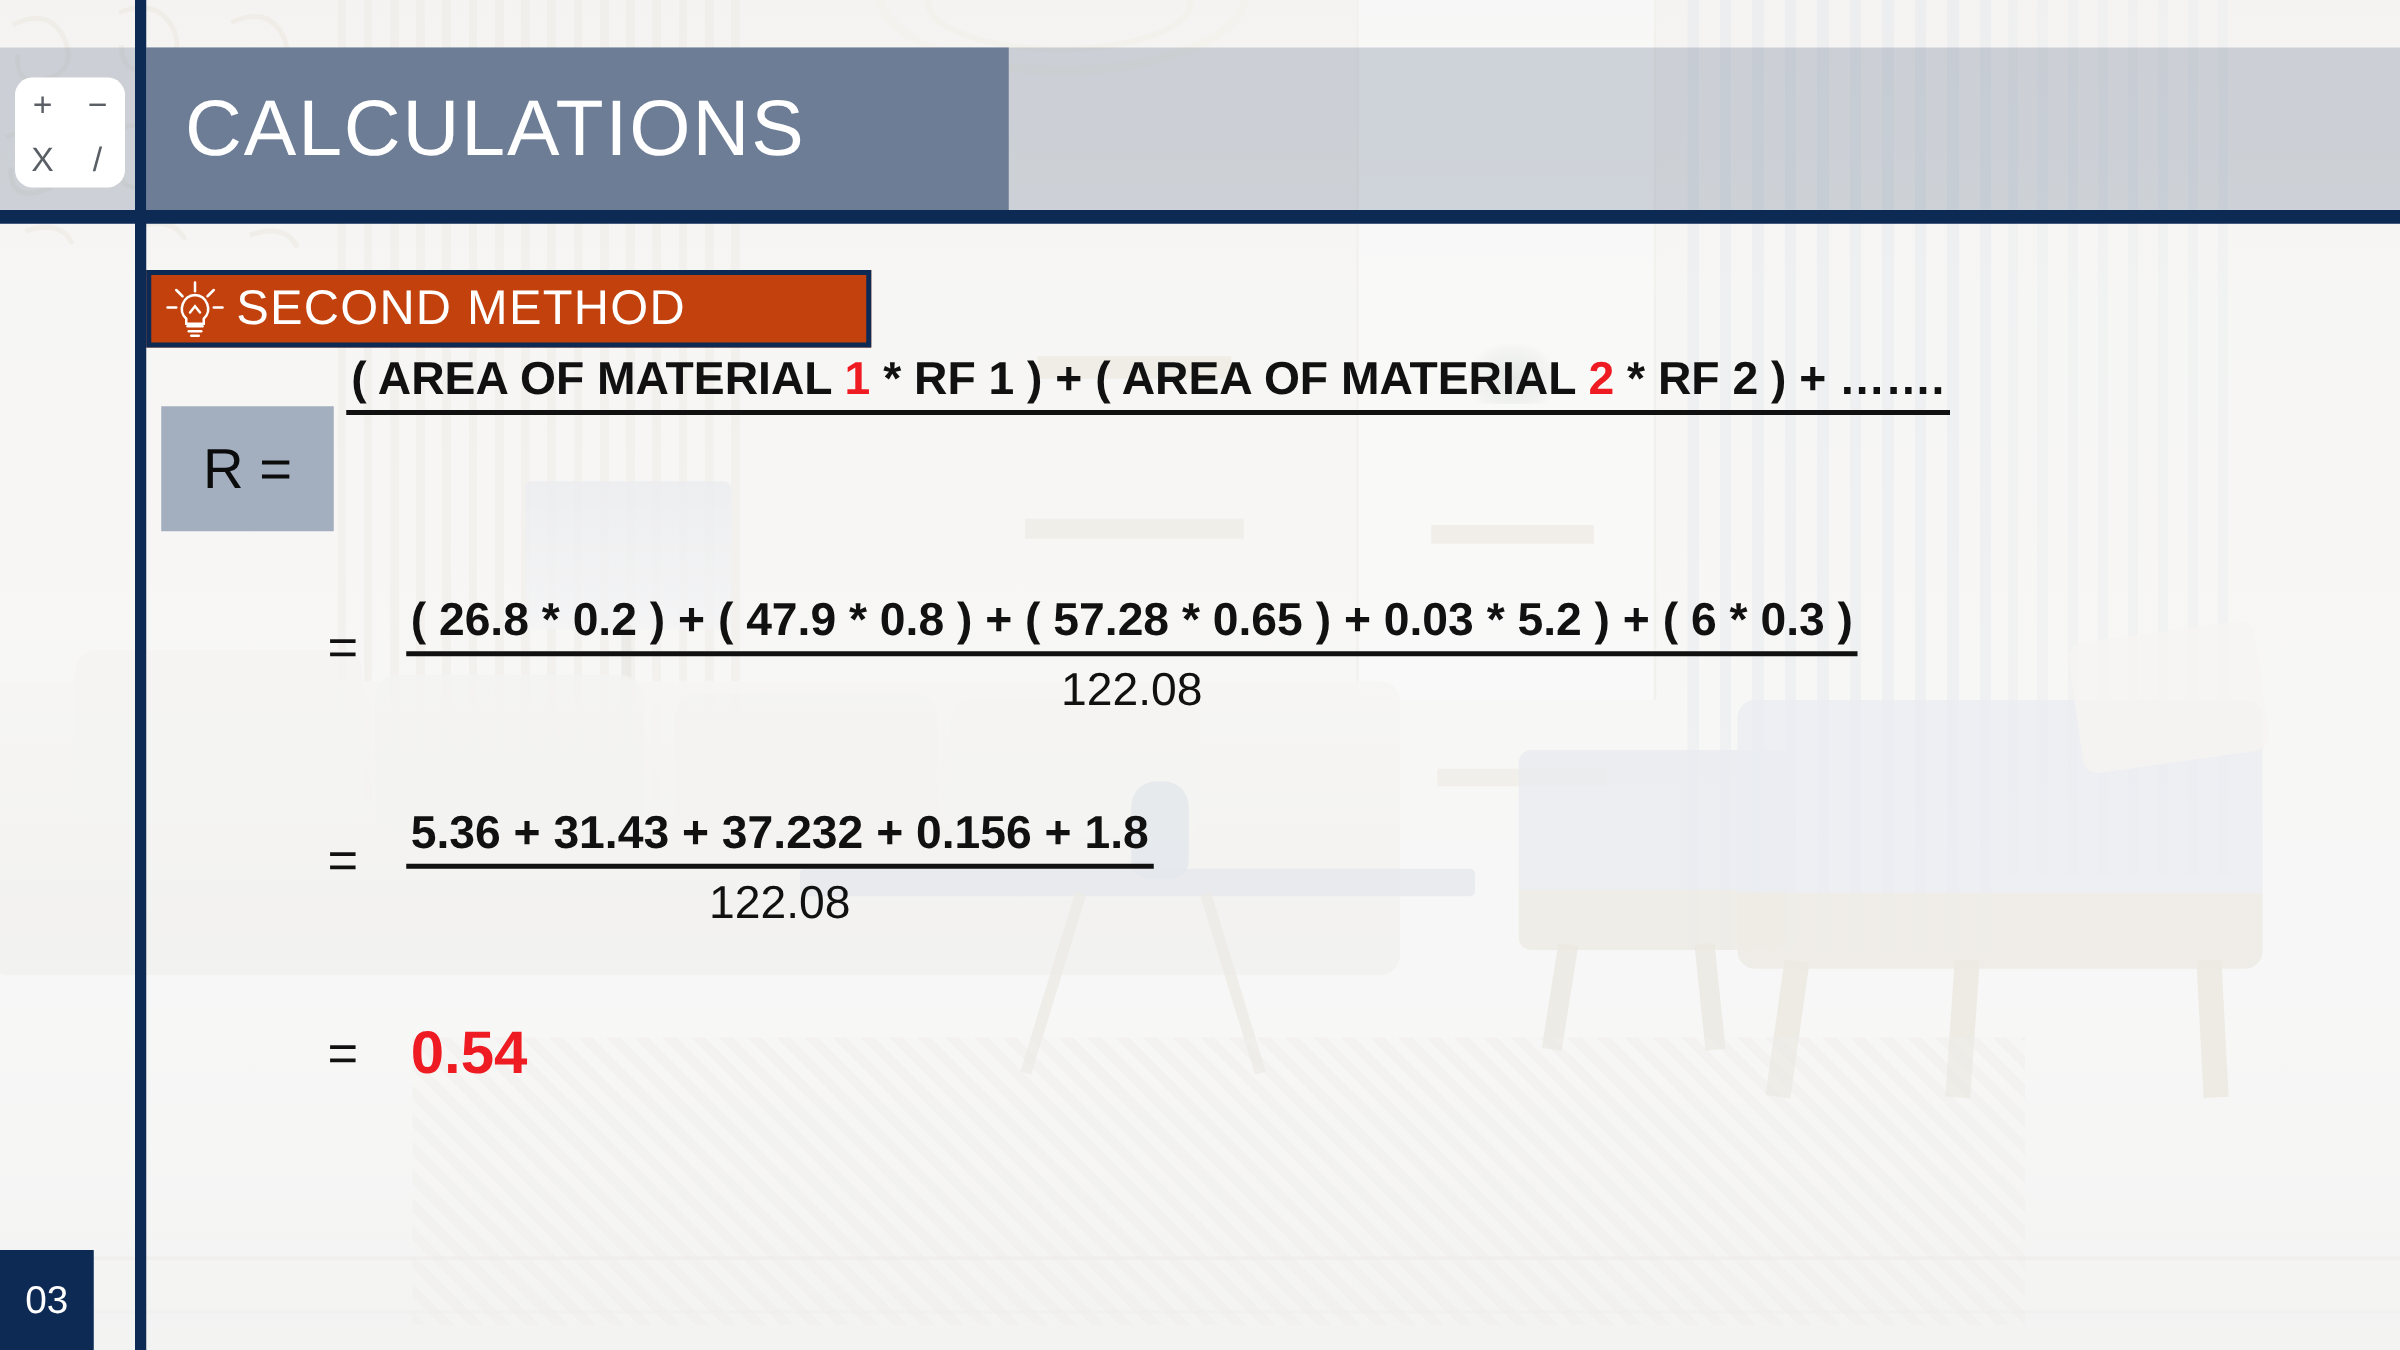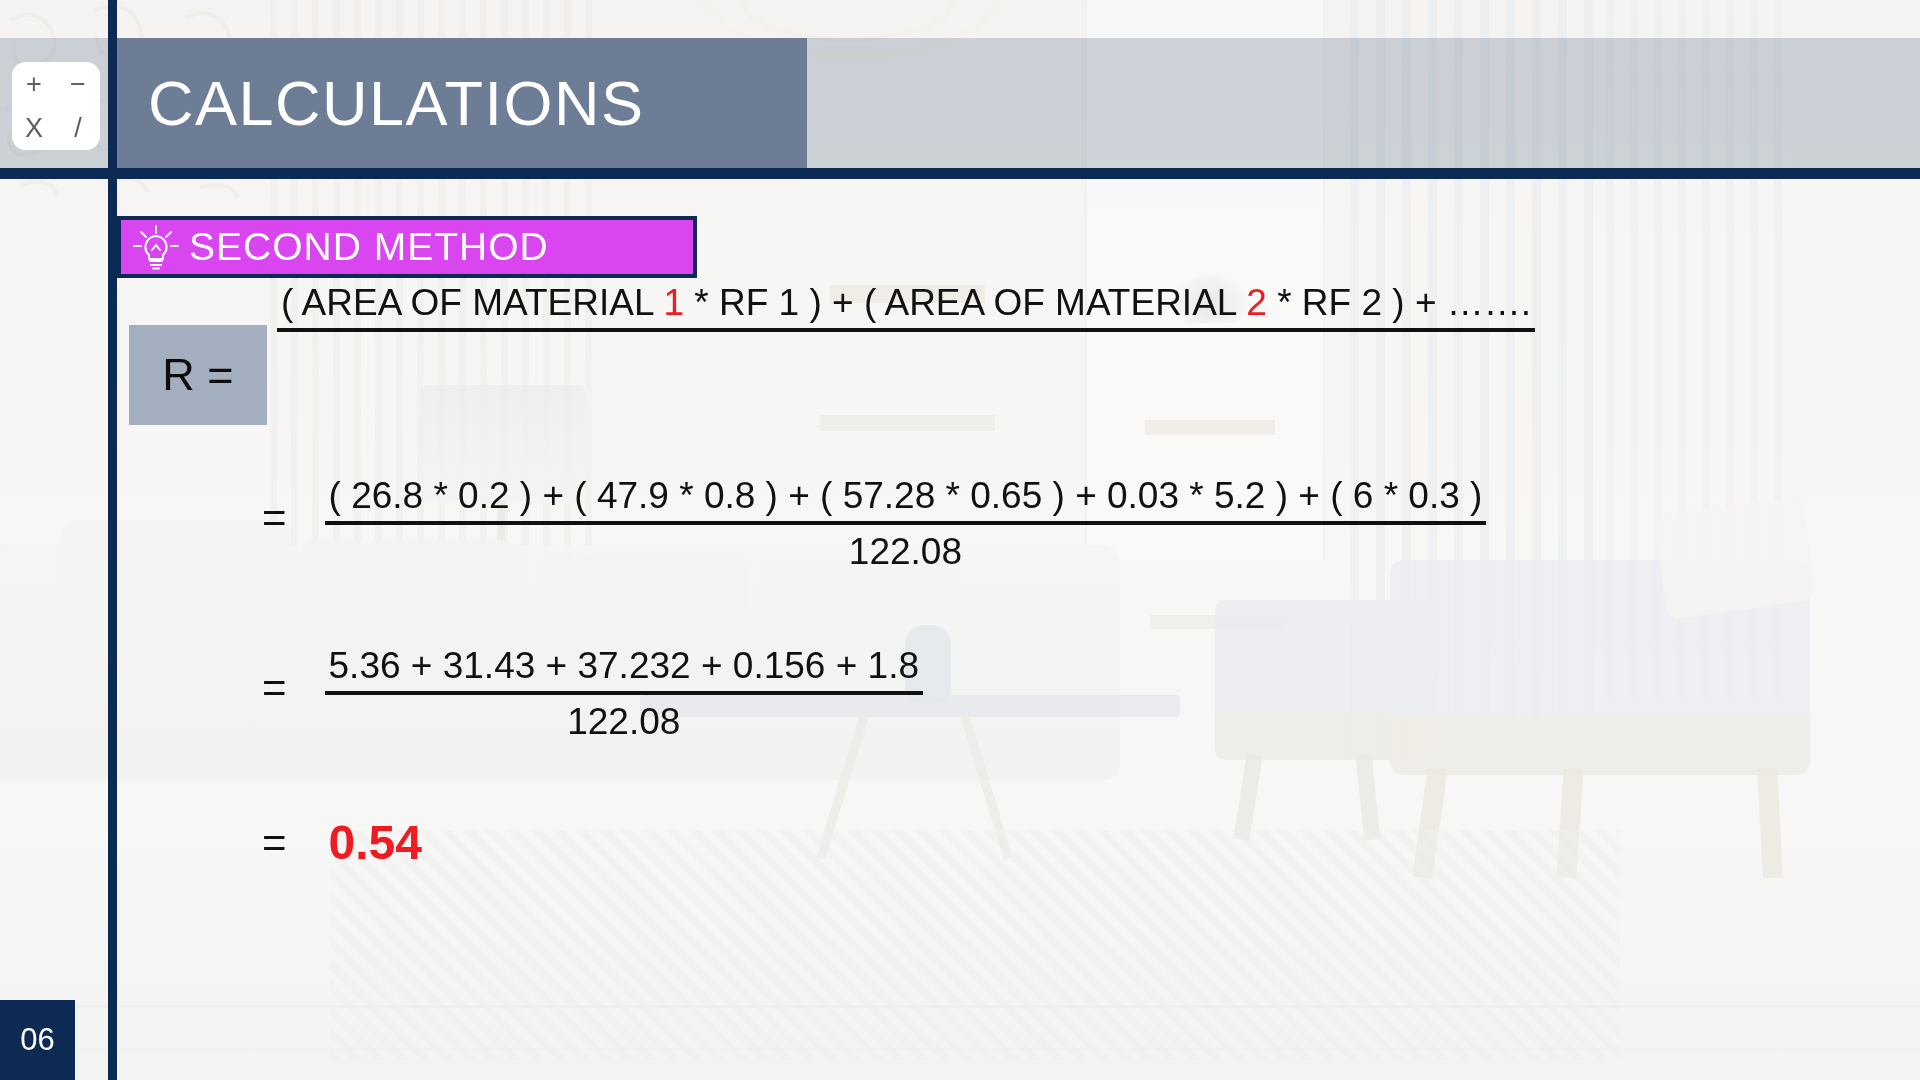--- a/index.html
+++ b/index.html
@@ -221,21 +221,21 @@
     font-size:27px;
     font-weight:400;
     line-height:1;
   }
   .calc-icon span { display:block; }
 
   
   .method-banner {
     position:absolute; left:117px; top:216px;
     width:580px; height:62px;
-    background:#d946ef;
+    background:#c2410c;
     border:4px solid #0d2a54;
     display:flex; align-items:center;
     z-index:6;
   }
   .bulb-icon {
     width:54px; height:46px;
     margin-left:8px; margin-right:6px;
     flex:0 0 auto;
   }
   .method-label {
@@ -265,21 +265,21 @@
   }
 
   .eqrow { position:absolute; display:flex; align-items:flex-start; }
   .eqsign {
     font-size:42px; font-weight:400; color:#111;
     line-height:1; padding-top:22px;
   }
 
   .frac { display:flex; flex-direction:column; }
   .frac .num {
-    font-size:38px; font-weight:400; white-space:nowrap;
+    font-size:38px; font-weight:700; white-space:nowrap;
     padding:0 4px 4px 4px; text-align:center;
   }
   .frac .bar { height:4px; background:#111; width:100%; }
   .frac .den {
     font-size:38px; font-weight:400; white-space:nowrap;
     padding:6px 4px 0 4px; text-align:center;
   }
   .red { color:#ee1c22; }
 
   
@@ -438,15 +438,15 @@
       </div>
     </div>
 
     <div class="eqrow row4">
       <div class="eqsign">=</div>
       <div class="result">0.54</div>
     </div>
 
   </div>
 
-  <div class="page-num">06</div>
+  <div class="page-num">03</div>
 
 </div>
 
 </body></html>

